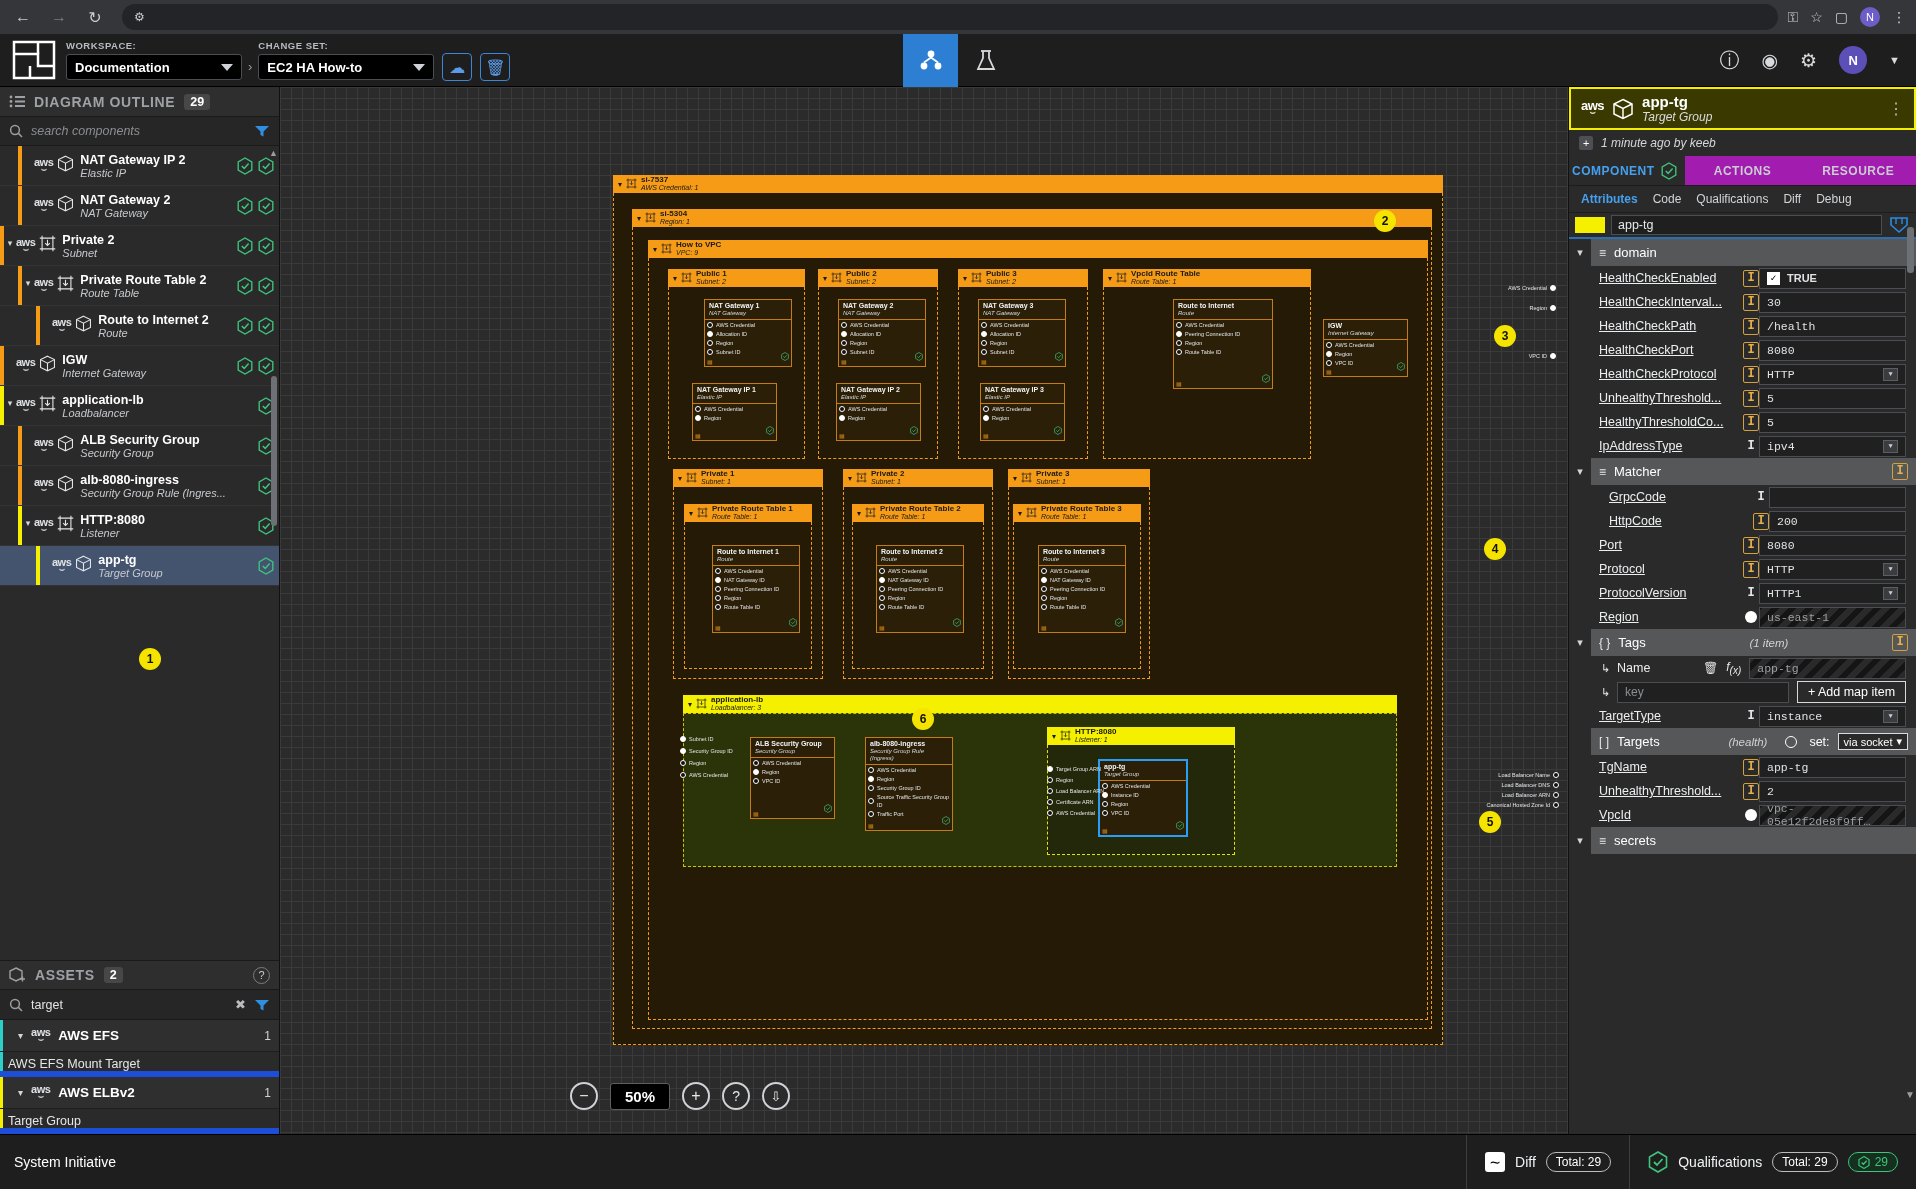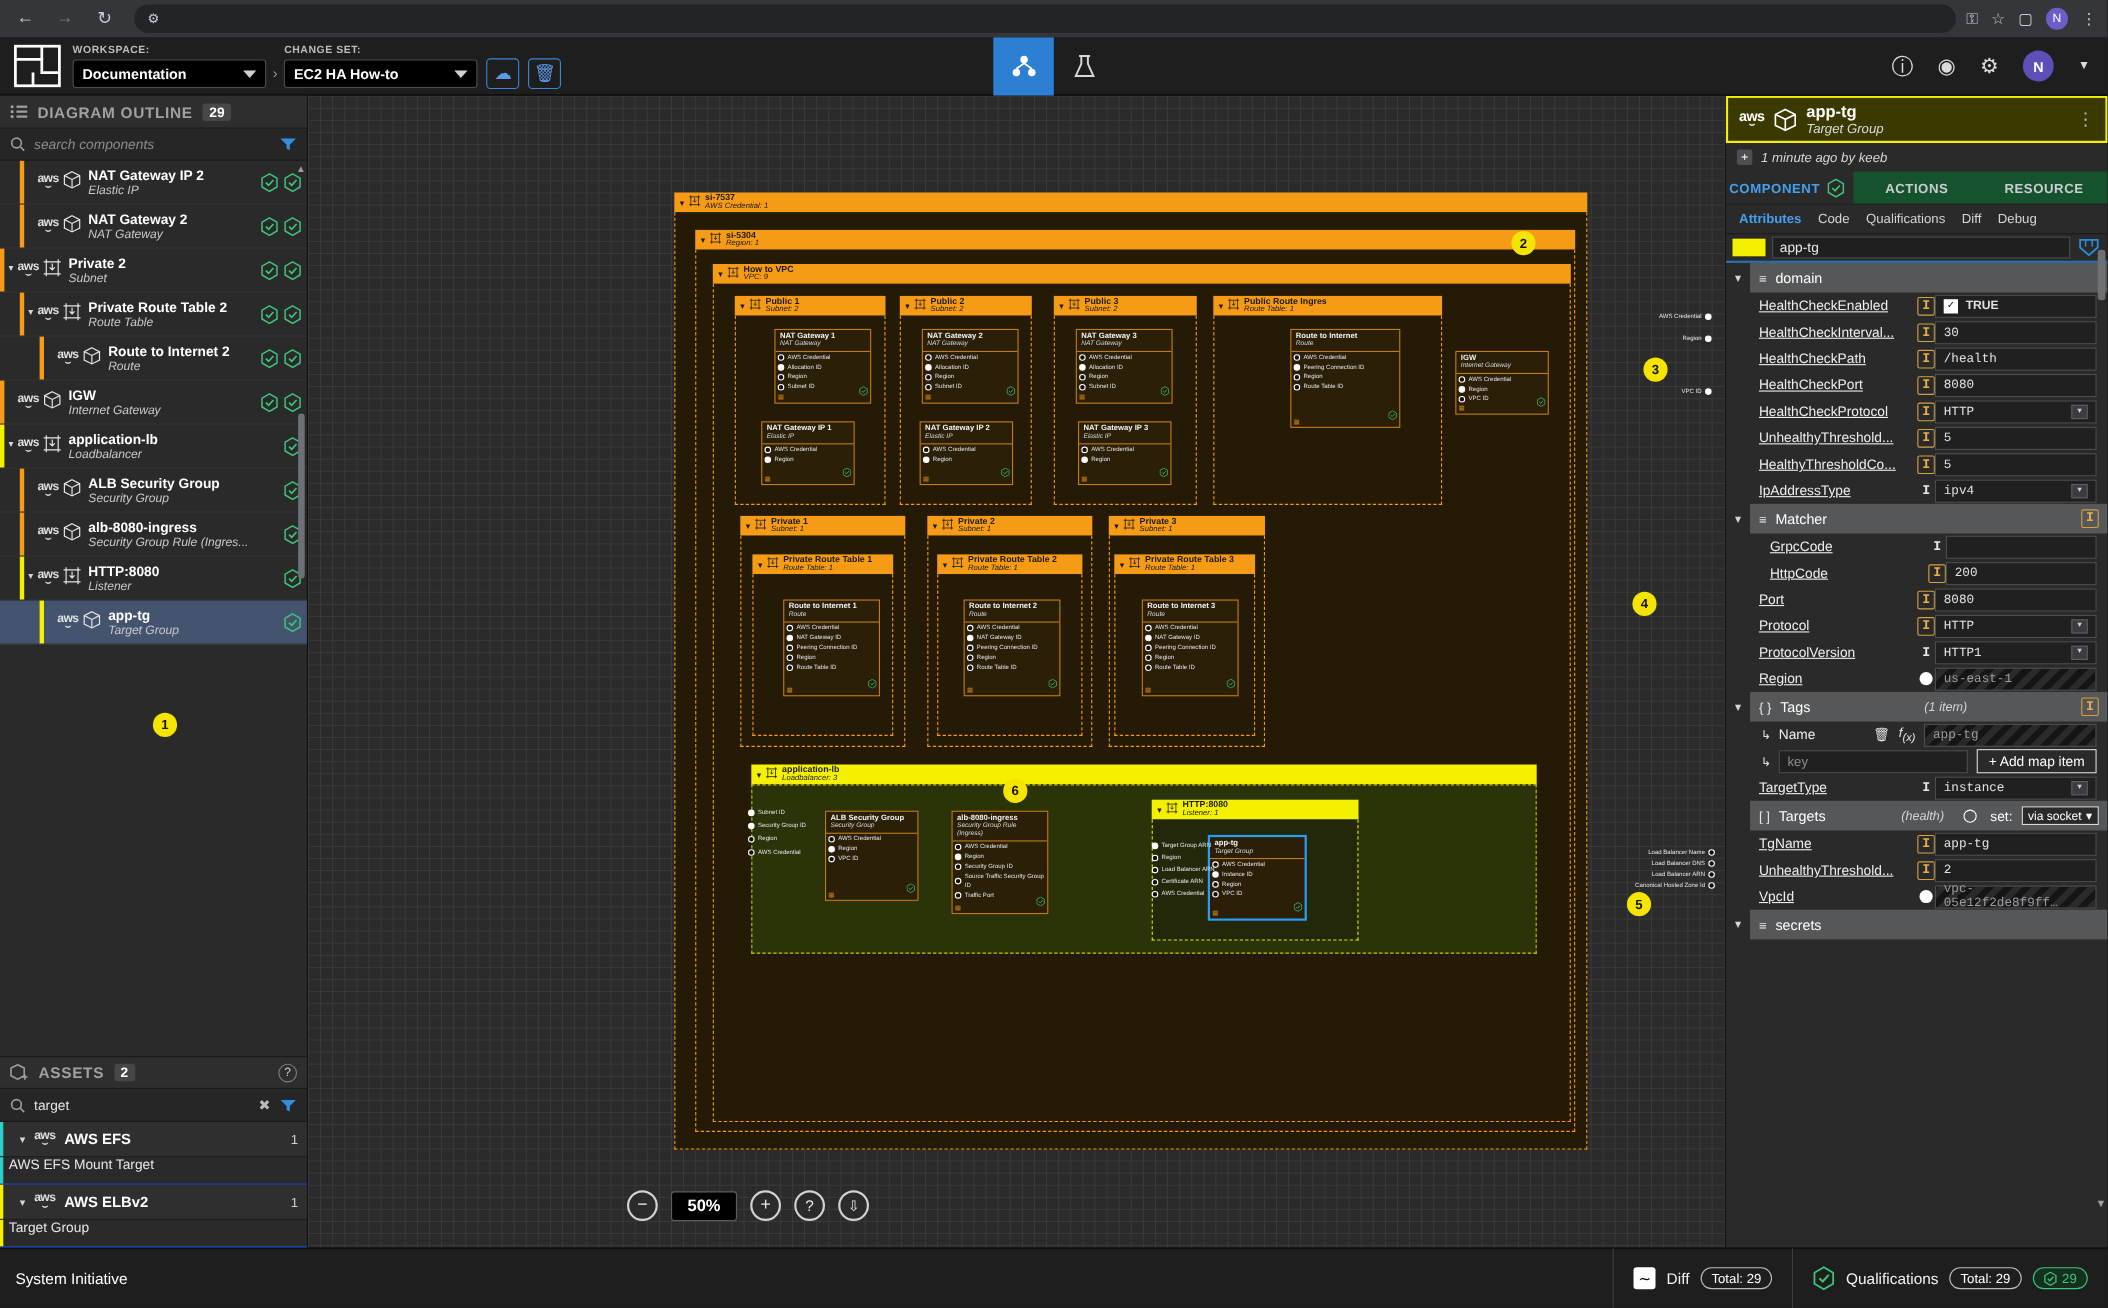--- a/index.html
+++ b/index.html
@@ -81,22 +81,22 @@
   .assets-head { height:30px; display:flex; align-items:center; gap:9px; padding:0 9px;
     background:#2e2e2e; border-top:1px solid #1a1a1a; border-bottom:1px solid #1a1a1a;}
   .asset-search { height:30px; display:flex; align-items:center; gap:8px; padding:0 9px;
     background:#262626; border-bottom:1px solid #1a1a1a; }
   .asset-search input { flex:1; background:transparent;border:none;outline:none;color:#e2e4e7;font-size:12.5px;
     font-family:"Liberation Sans",sans-serif;}
   .agrp { height:32px; display:flex; align-items:center; gap:8px; padding:0 8px; background:#2f2f2f;
      border-bottom:1px solid #1e1e1e; position:relative;}
   .agrp .gname { font-size:13.5px;font-weight:bold;color:#fff; }
   .agrp .gcount { margin-left:auto; font-size:12px; color:#cfd2d6; }
-  .aitem { height:25px; display:flex; align-items:flex-start; padding:0 8px; font-size:12.5px;
-     color:#e4e6e9; border-bottom:1px solid #1d4ed8; position:relative;}
+  .aitem { height:25px; display:flex; align-items:flex-end; padding:0 8px; font-size:12.5px;
+     color:#e4e6e9; border-bottom:6px solid #1d4ed8; position:relative;}
   .lbar { position:absolute; left:0; top:0; bottom:0; width:3px; }
 
   
   .canvas { flex:1; background:#2b2b2b; position:relative; overflow:hidden; }
   .grid { position:absolute; inset:0;
      background-image:linear-gradient(#3a3a3a 1px, transparent 1px),
                       linear-gradient(90deg,#3a3a3a 1px, transparent 1px);
      background-size:11px 11px; }
   .frame { position:absolute; }
   .fhead { background:#f59b16; color:#1a1a1a; display:flex; align-items:center; gap:4px;
@@ -128,21 +128,21 @@
   .rhead .rn { font-size:15px; font-weight:bold; color:#fff; line-height:16px; }
   .rhead .rs { font-size:12px; font-style:italic; color:#dadce0; line-height:14px;}
   .meta { height:26px; display:flex; align-items:center; gap:8px; padding:0 10px; font-size:12px;
      font-style:italic; color:#d5d7da; }
   .plus-chip { width:14px;height:14px;background:#4d4f52;border-radius:2px;color:#fff;font-size:11px;
      display:flex;align-items:center;justify-content:center; }
   .tabs1 { height:30px; display:flex; border-bottom:1px solid #1c1c1c;}
   .tab1 { flex:1; display:flex;align-items:center;justify-content:center;gap:6px;font-size:12px;
      font-weight:bold;letter-spacing:.5px;color:#c9ccd0; }
   .tab1.active { color:#45a0ee; background:#2a2a2a; }
-  .tabs1 .tab1:not(.active) { background:#14532d; }
+  .tabs1 .tab1:not(.active) { background:#a21caf; }
   .tabs2 { height:27px; display:flex; align-items:center; gap:15px; padding:0 12px;
      border-bottom:1px solid #1c1c1c;}
   .tab2 { font-size:12px; color:#d2d5d8; }
   .tab2.active { color:#45a0ee; font-weight:bold; }
   .attr-scroll { flex:1; overflow:hidden; position:relative; }
   .namerow { height:26px; display:flex; align-items:center; gap:6px; padding:0 6px; border-bottom:2px solid #2a6fb0;}
   .sw-yellow { width:30px;height:16px;background:#f5f000; }
   .name-input { flex:1;height:20px;background:#1f1f1f;border:1px solid #4a4d51;color:#e6e8ea;
      font-size:12.5px;display:flex;align-items:center;padding:0 6px; }
   .grp { height:27px; background:#555759; display:flex; align-items:center; gap:8px; padding:0 8px;
@@ -692,21 +692,21 @@
     <div class="fbody" style="height:172px;background:#241a06;"></div>
         </div>
         <div class="frame" style="left: 823px; top: 182px; width: 208px; height: 190px;">
           <div class="fhead" style="width:208px">
       <span style="font-size:8px">▾</span>
       <span><svg width="11" height="11" viewBox="0 0 22 22">
                 <path d="M4 1 V21 M18 1 V21 M1 4 H21 M1 18 H21" stroke="#1a1a1a" stroke-width="1.4"></path>
                 <path d="M11 6 V13 M8 10.5 L11 13.5 L14 10.5" stroke="#1a1a1a" stroke-width="1.4" fill="none"></path>
               </svg></span>
       <div>
-              <div class="fname">Public Route Ingres</div>
+              <div class="fname">VpcId Route Table</div>
       <div class="fsub">Route Table: 1</div>
             </div>
           </div>
     <div class="fbody" style="height:172px;background:#241a06;"></div>
         </div>
         <div class="frame" style="left: 393px; top: 382px; width: 150px; height: 210px;">
           <div class="fhead" style="width:150px">
       <span style="font-size:8px">▾</span>
       <span><svg width="11" height="11" viewBox="0 0 22 22">
                 <path d="M4 1 V21 M18 1 V21 M1 4 H21 M1 18 H21" stroke="#1a1a1a" stroke-width="1.4"></path>

